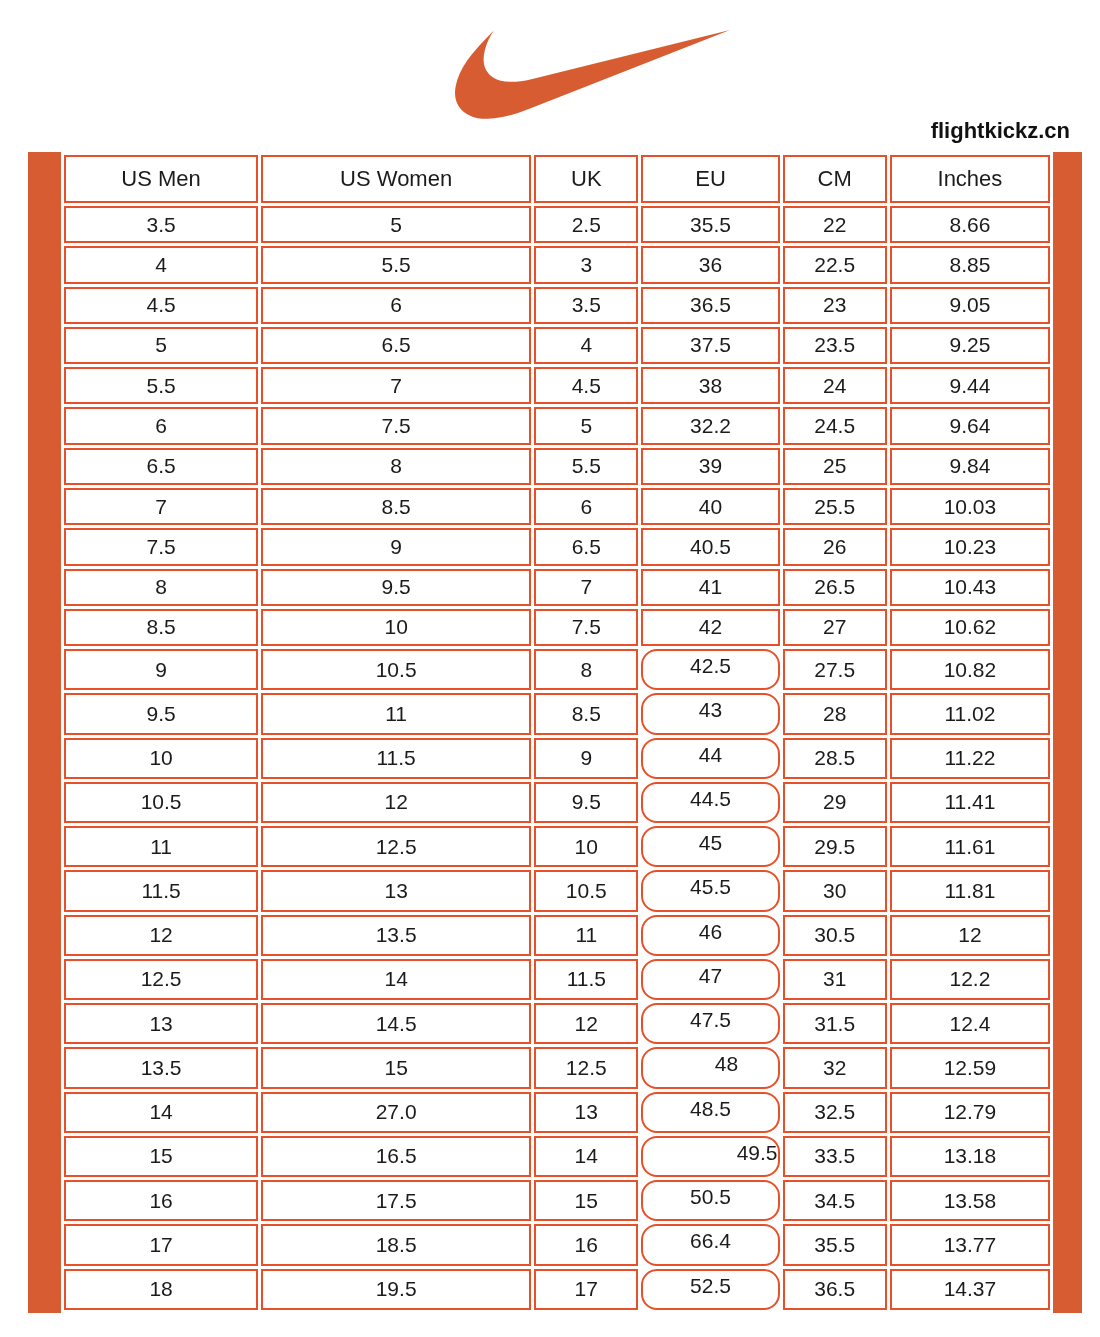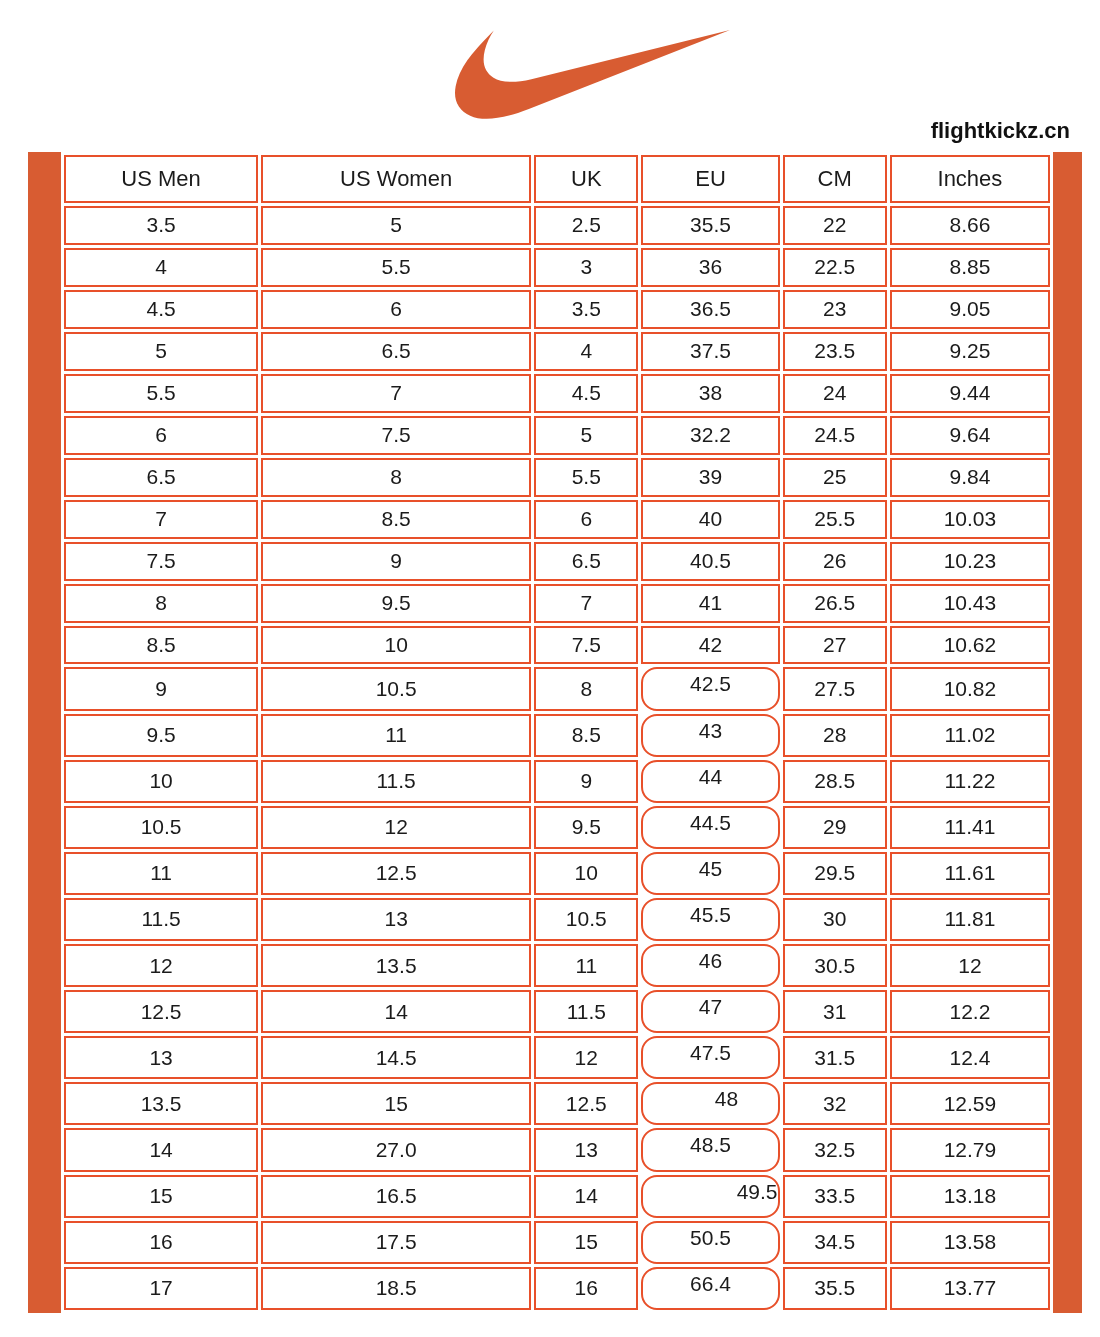--- a/index.html
+++ b/index.html
@@ -292,16 +292,24 @@
           <td style="border-color: rgb(232, 80, 42);">13.58</td>
         </tr>
         <tr>
           <td style="border-color: rgb(232, 80, 42);">17</td>
           <td style="border-color: rgb(232, 80, 42);">18.5</td>
           <td style="border-color: rgb(232, 80, 42);">16</td>
           <td class="eu-up" style="border-color: rgb(232, 80, 42);">66.4</td>
           <td style="border-color: rgb(232, 80, 42);">35.5</td>
           <td style="border-color: rgb(232, 80, 42);">13.77</td>
         </tr>
+        <tr>
+          <td style="border-color: rgb(232, 80, 42);">18</td>
+          <td style="border-color: rgb(232, 80, 42);">19.5</td>
+          <td style="border-color: rgb(232, 80, 42);">17</td>
+          <td class="eu-up" style="border-color: rgb(232, 80, 42);">52.5</td>
+          <td style="border-color: rgb(232, 80, 42);">36.5</td>
+          <td style="border-color: rgb(232, 80, 42);">14.37</td>
+        </tr>
       </tbody>
   </table>
   <div class="side-bar right" style="background: rgb(216, 92, 50);"></div>
 </div>
 
 </body></html>

